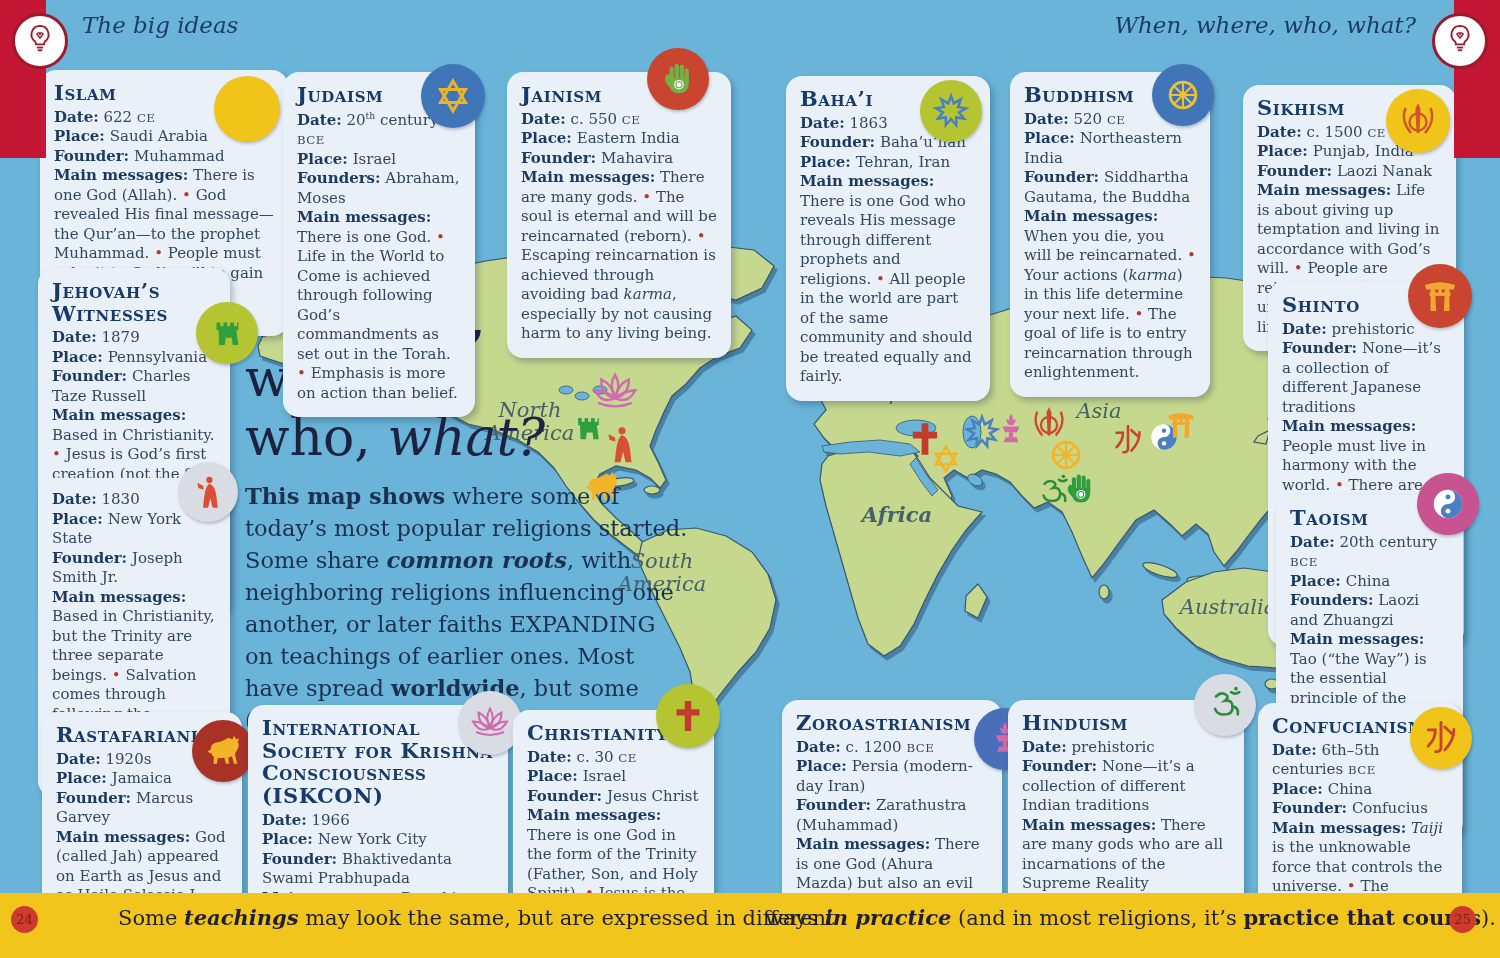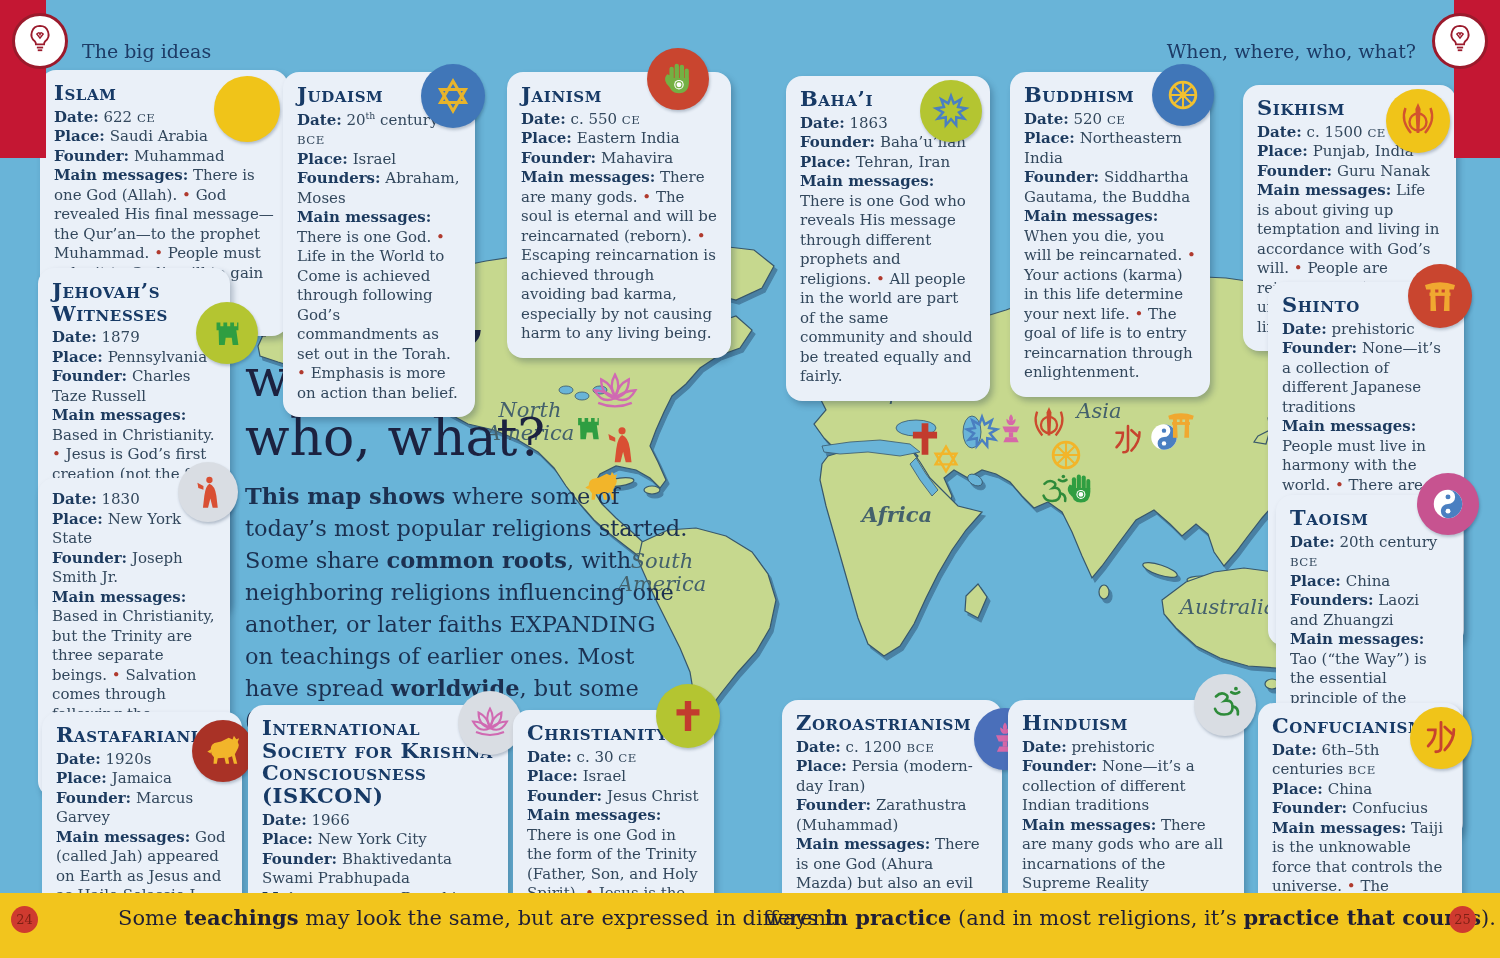--- a/index.html
+++ b/index.html
@@ -9,21 +9,21 @@
     font-family:"DejaVu Serif","Liberation Serif",serif;
   }
   .corner-band{position:absolute;top:0;width:46px;height:158px;background:var(--band-red,#c41733);z-index:6;}
   .corner-band.left{left:0}.corner-band.right{right:0}
   .bulb-circle{
     position:absolute;top:13px;width:56px;height:56px;border-radius:50%;
     background:#fff;border:3px solid #9b1a2c;box-sizing:border-box;
     display:flex;align-items:center;justify-content:center;z-index:7;
   }
   .bulb-circle.left{left:12px}.bulb-circle.right{right:12px}
-  .hdr{position:absolute;top:40px;font-size:19px;color:#1d3b66;z-index:7;}
+  .hdr{position:absolute;top:12px;font-size:23px;color:#1d3b66;z-index:7;font-style:italic;}
   .hdr.left{left:82px}.hdr.right{right:84px;text-align:right}
 
   svg.map{position:absolute;left:0;top:0;z-index:1;}
   .land{fill:#c6d88e;stroke:#38576b;stroke-width:1.2;}
   .water{fill:#69b4d8;stroke:#38576b;stroke-width:.8;}
   .landg{filter:drop-shadow(3px 4px 0 rgba(20,45,75,.38));}
 
   .map-label{position:absolute;transform:translate(-50%,-50%);font-style:italic;
     color:#44616c;font-size:21px;text-align:center;line-height:1.1;z-index:2;}
   .marker{position:absolute;transform:translate(-50%,-50%);z-index:2;line-height:0;}
@@ -34,21 +34,21 @@
   .intro .ip{margin:14px 0 0;font-size:22.5px;line-height:1.42;color:#1c3050;}
 
   .card{position:absolute;background:var(--card-bg,#eaf0f8);border-radius:16px;
     box-shadow:3px 4px 6px rgba(15,40,70,.28);padding:12px 14px 14px;box-sizing:border-box;z-index:3;}
   .card h3{margin:0 0 3px;font-size:21px;line-height:1.08;font-weight:600;
     font-variant:small-caps;letter-spacing:.6px;color:#173a66;}
   .card p{margin:0;font-size:15px;line-height:1.3;color:#32475c;}
   .cicon{position:absolute;border-radius:50%;display:flex;align-items:center;justify-content:center;
     box-shadow:1px 2px 3px rgba(15,40,70,.25);}
   .fl{font-weight:bold;color:#1c3a5e;}
-  .it{}.bd{font-weight:bold}
+  .it{font-style:italic}.bd{font-weight:bold}
   .sc{font-size:.78em;letter-spacing:.5px}
   .sup{vertical-align:super;font-size:.62em}
   .bullet{color:#b03a2e;}
 
   .footer{position:absolute;left:0;right:0;top:893px;height:65px;background:var(--bar-yellow,#f2c51d);z-index:5;}
   .ftxt{position:absolute;top:12px;font-size:21px;color:#201f35;white-space:nowrap;}
   .ftxt.left{left:118px}.ftxt.right{left:765px}
   .pagenum{position:absolute;top:13px;width:27px;height:27px;border-radius:50%;background:#cf3a2f;
     color:#7d1f14;display:flex;align-items:center;justify-content:center;font-size:13px;}
   .pagenum.left{left:11px}.pagenum.right{right:24px}
@@ -321,21 +321,21 @@
       <svg viewBox="0 0 40 40" width="40" height="40" aria-hidden="true">
         <circle cx="20" cy="21" r="8.5" fill="none" stroke="#d2532e" stroke-width="2.4"></circle>
         <path d="M20 2 l2.6 6 -1.2 24 h-2.8 L17.4 8 Z" fill="#d2532e"></path>
         <path d="M7.5 7 q-5 13 5.5 25" fill="none" stroke="#d2532e" stroke-width="2.4"></path>
         <path d="M32.5 7 q5 13 -5.5 25" fill="none" stroke="#d2532e" stroke-width="2.4"></path>
       </svg>
     </div>
     <h3 style="padding-right: 62px;">Sikhism</h3>
     <p><span class="fl">Date:</span><span> c. 1500 </span><span class="sc">CE</span></p>
     <p><span class="fl">Place:</span><span> Punjab, India</span></p>
-    <p><span class="fl">Founder:</span><span> Guru Nanak</span></p>
+    <p><span class="fl">Founder:</span><span> Laozi Nanak</span></p>
     <p><span class="fl">Main messages:</span><span> Life is about giving up temptation and living in accordance with God’s will. </span><span class="bullet">•</span><span> People are reincarnated (reborn) until they come into line with God’s will.</span></p>
   </article>
 <article class="card" style="left:38px;top:268px;width:192px">
     <div class="cicon" style="top: 34px; right: -28px; width: 62px; height: 62px; background: rgb(180, 197, 49);">
       <svg viewBox="0 0 40 40" width="38" height="38" aria-hidden="true">
         <path fill="#2f9e41" d="M9 9 h4 v4 h3.2 V9 h4 v4 h3.2 V9 h4 v4 h3.2 V9 h1.4 v8 h-2.2 l2.2 15.5 h-6 l-1-7.5 h-6.4 l-1 7.5 h-6 L11.2 17 H9 Z"></path>
       </svg>
     </div>
     <h3>Jehovah’s Witnesses</h3>
     <p><span class="fl">Date:</span><span> 1879</span></p>

